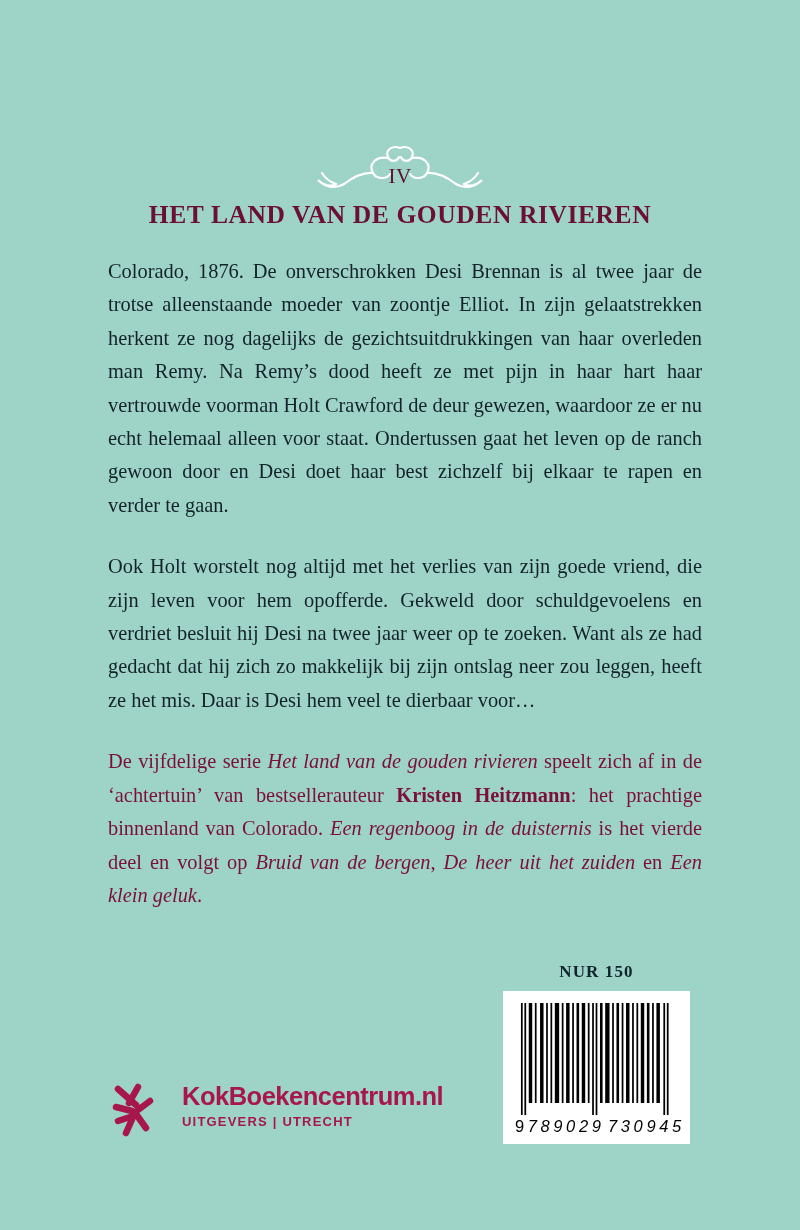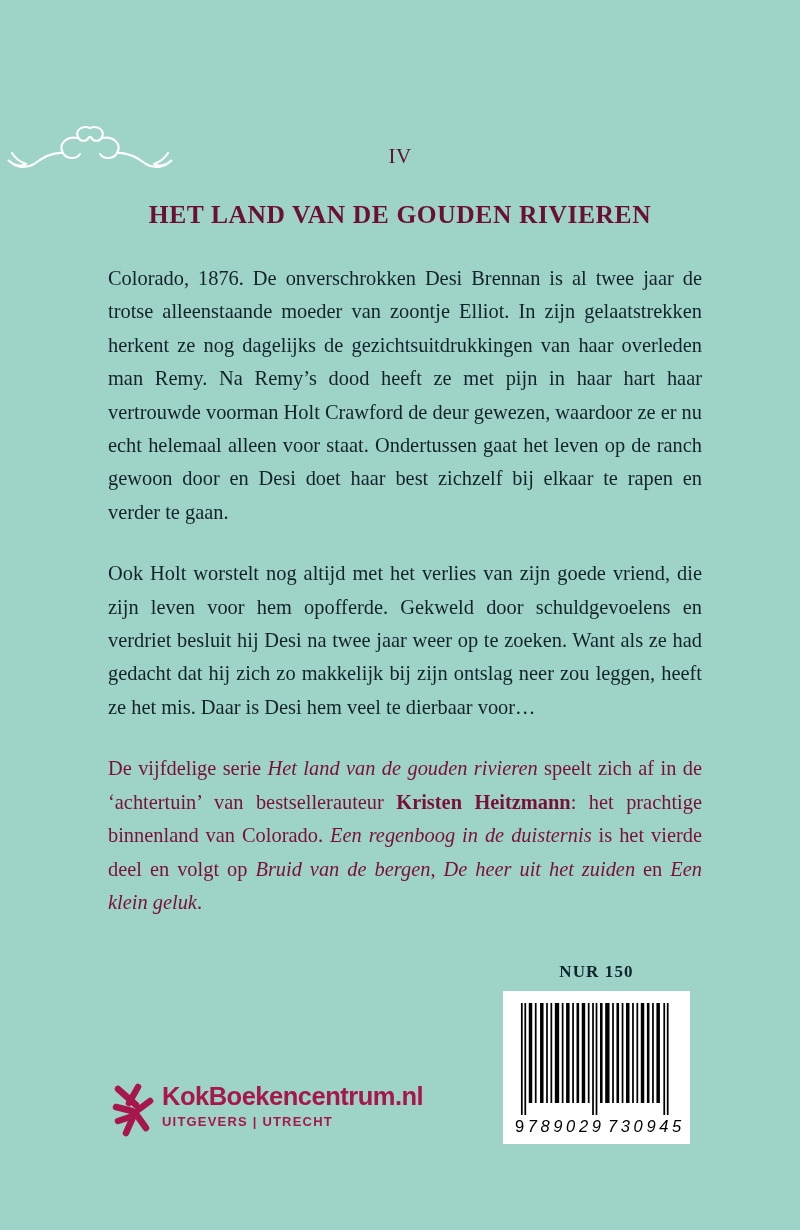--- a/index.html
+++ b/index.html
@@ -18,24 +18,25 @@
     position: absolute;
     inset: 0;
     background: #9ed3c8;
   }
 
   
   .ornament {
     position: absolute;
     left: 0;
     right: 0;
-    top: 120px;
+    top: 140px;
     height: 62px;
     display: flex;
     align-items: center;
+    justify-content: center;
   }
   .ornament svg { display: block; }
   .ornament-numeral {
     position: absolute;
     left: 0; right: 0;
     top: 24px;
     text-align: center;
     font-family: "Liberation Serif", "DejaVu Serif", serif;
     font-size: 21px;
     letter-spacing: 0.5px;
@@ -54,21 +55,21 @@
     font-size: 25.5px;
     font-weight: 700;
     letter-spacing: 0.6px;
     white-space: nowrap;
   }
 
   
   .blurb {
     position: absolute;
     left: 108px;
-    top: 262px;
+    top: 255px;
     width: 594px;
   }
   .para {
     margin: 0 0 28px 0;
     font-size: 20.4px;
     line-height: 33.4px;
     text-align: justify;
     color: #14232b;
     font-family: "Liberation Serif", "DejaVu Serif", serif;
     hyphens: none;
@@ -141,21 +142,21 @@
     font-style: italic;
   }
 
   
   .publisher {
     position: absolute;
     left: 112px;
     top: 1081px;
     display: flex;
     align-items: flex-start;
-    gap: 6px;
+    gap: 26px;
   }
   .pub-mark { width: 44px; height: 58px; flex: none; }
   .pub-mark svg { display: block; }
   .pub-text { padding-top: 3px; }
   .pub-name {
     font-family: "Liberation Sans", "DejaVu Sans", sans-serif;
     font-size: 25.5px;
     font-weight: 700;
     color: #a7174b;
     letter-spacing: -0.5px;

